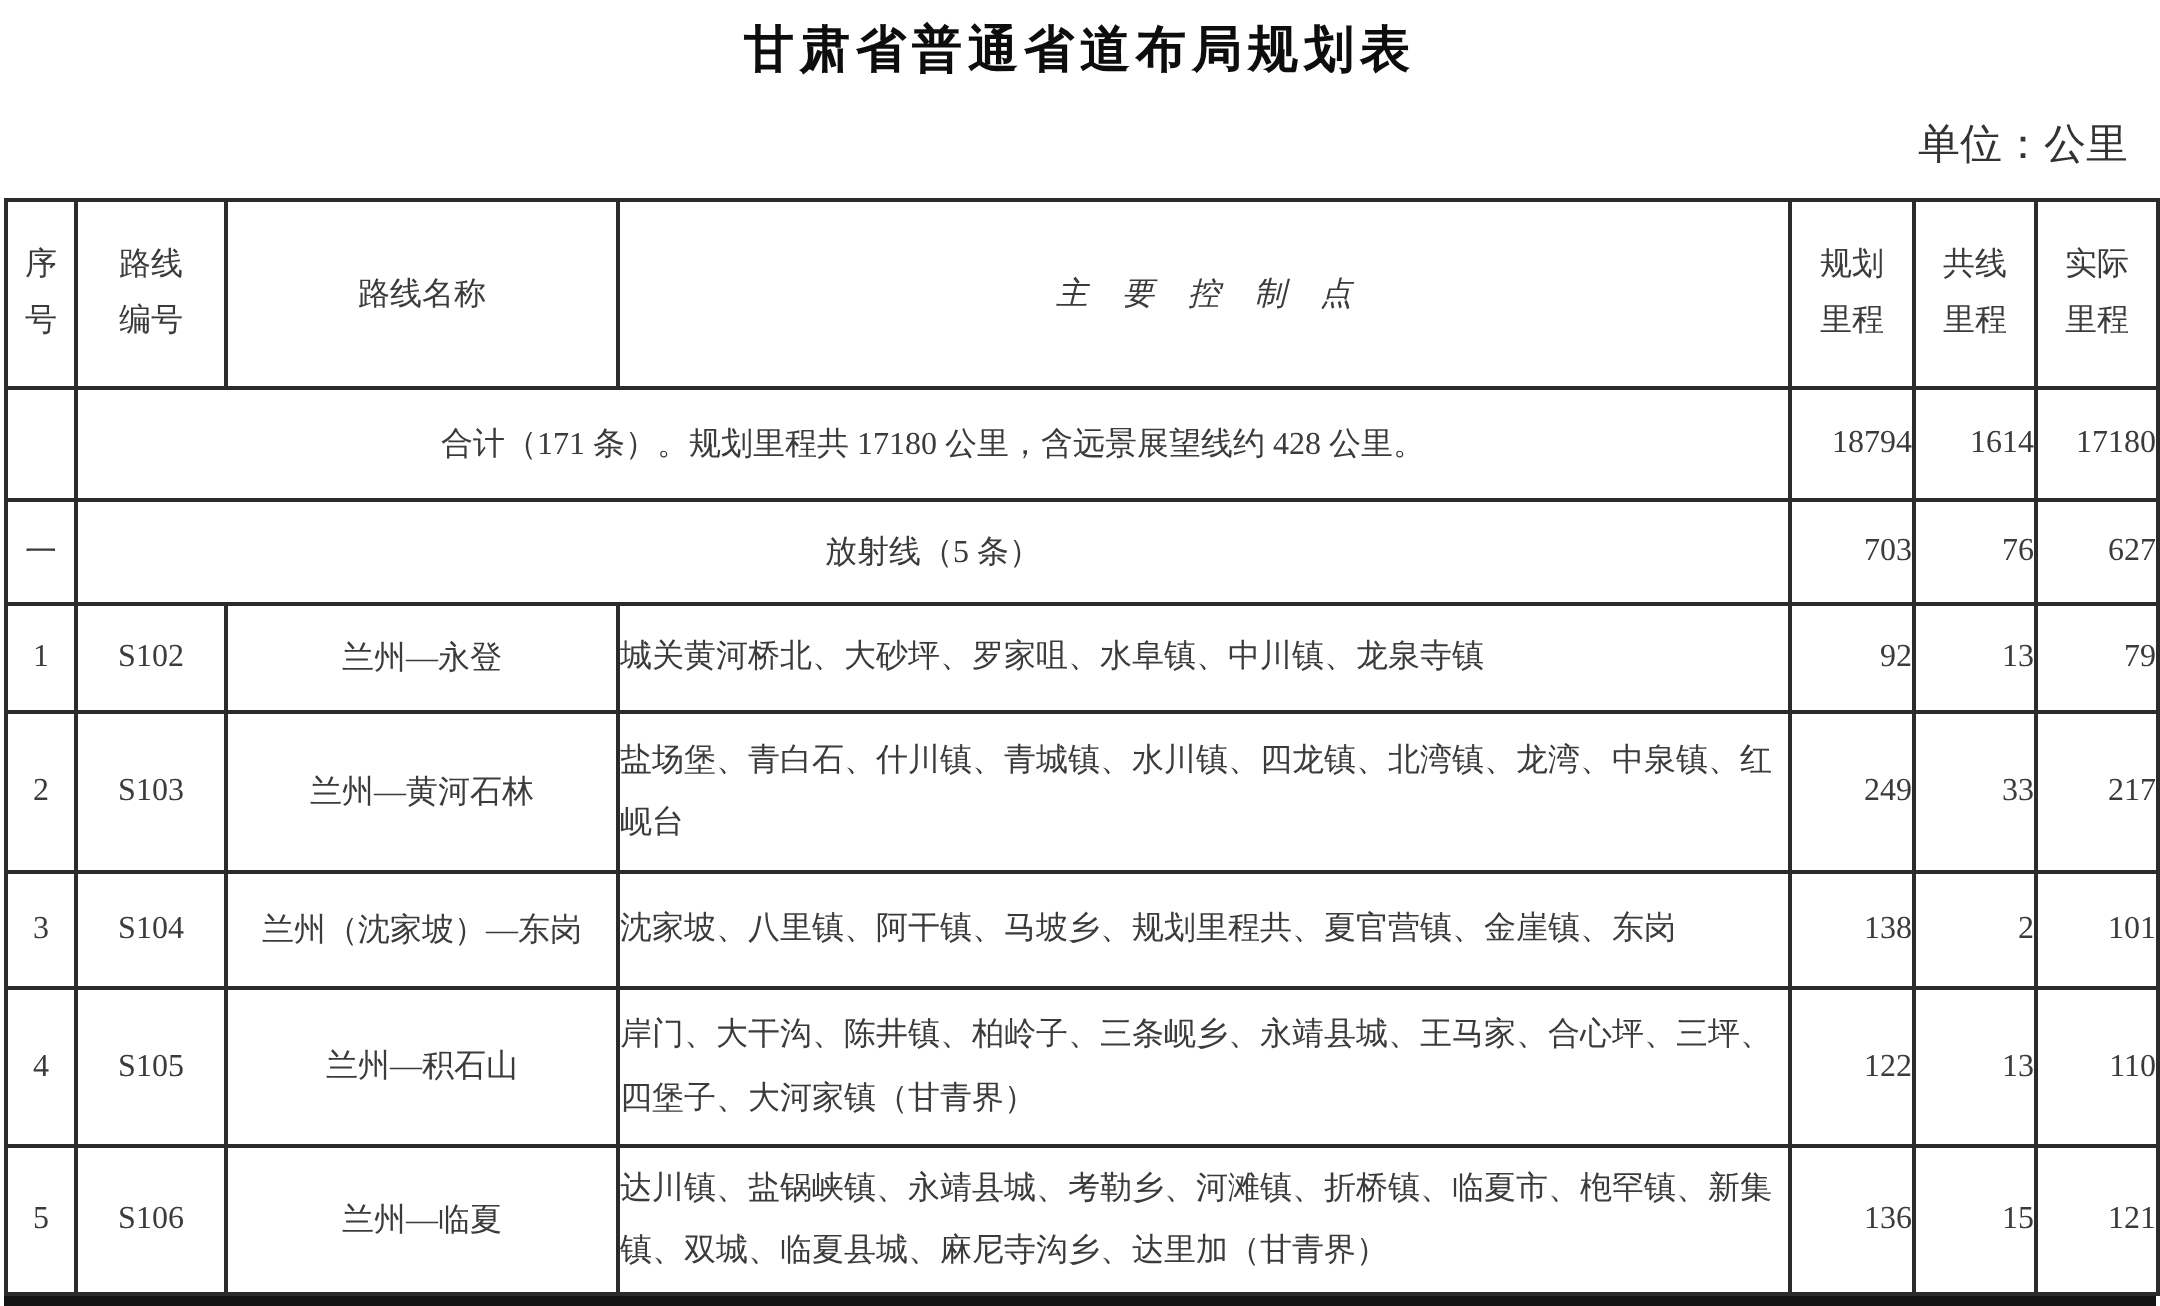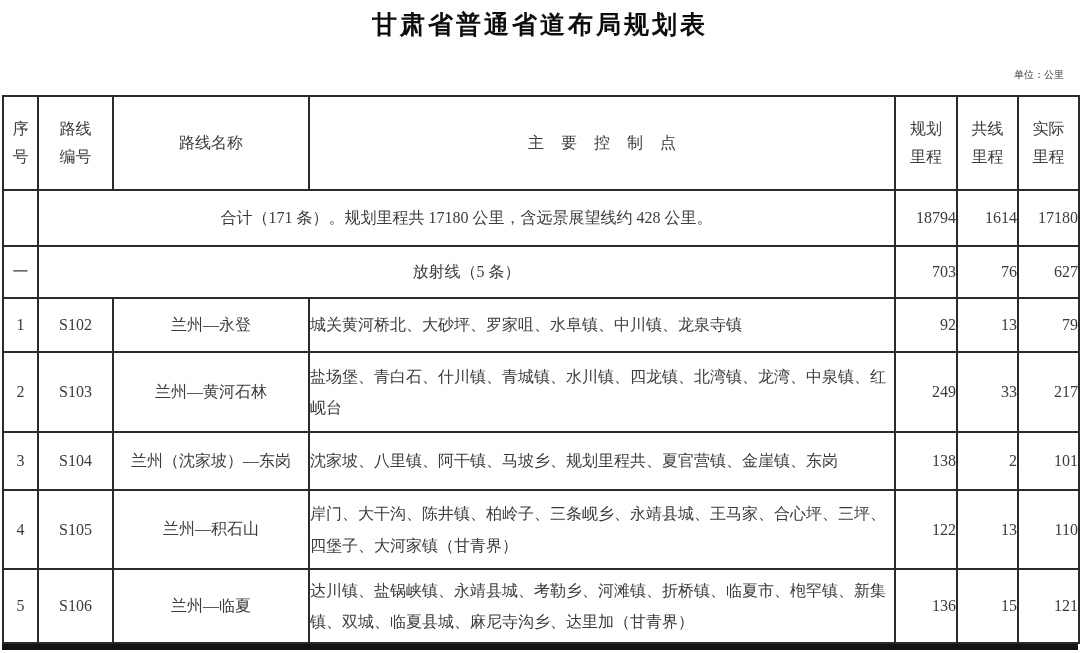--- a/index.html
+++ b/index.html
@@ -5,33 +5,33 @@
   html,body{margin:0;padding:0;}
   body{
     width:1080px;height:653px;background:#ffffff;overflow:hidden;
     font-family:"Liberation Serif","DejaVu Serif",serif;color:#3b3b3b;
   }
   .page-title{
     text-align:center;padding-top:8px;font-size:25px;font-weight:700;
     color:#0d0d0d;letter-spacing:3px;
   }
   .unit-label{
-    text-align:right;padding-right:16px;margin-top:27px;font-size:10px;color:#333;
+    text-align:right;padding-right:16px;margin-top:17px;font-size:21px;color:#333;
   }
   table.road-table{
     border-collapse:collapse;table-layout:fixed;width:1076px;margin:13px 2px 0 2px;
   }
   .road-table td,.road-table th{
     border:2px solid #2b2b2b;font-weight:normal;font-size:16px;
     vertical-align:middle;padding:0;color:#3b3b3b;overflow:hidden;
   }
   .c{text-align:center;margin-left:46px;}
   .pts{text-align:left;padding:4px 10px;line-height:1.95;margin-top:40px;}
   .hdr-stack span{display:block;line-height:1.75;text-align:center;}
-  .hdr-spaced{letter-spacing:17px;margin-right:-17px;display:inline-block;}
+  .hdr-spaced{letter-spacing:17px;margin-right:-17px;display:inline-block;font-style:italic;}
   .num{font-size:17px;text-align:right;}
   tr.h-header{height:94px;}
   tr.h-sum{height:56px;}
   tr.h-sec{height:52px;}
   tr.h-r1{height:54px;}
   tr.h-r2{height:80px;}
   tr.h-r3{height:58px;}
   tr.h-r4{height:79px;}
   tr.h-r5{height:74px;}
   .cutoff-edge{height:6px;background:#141414;margin:0 2px;}

